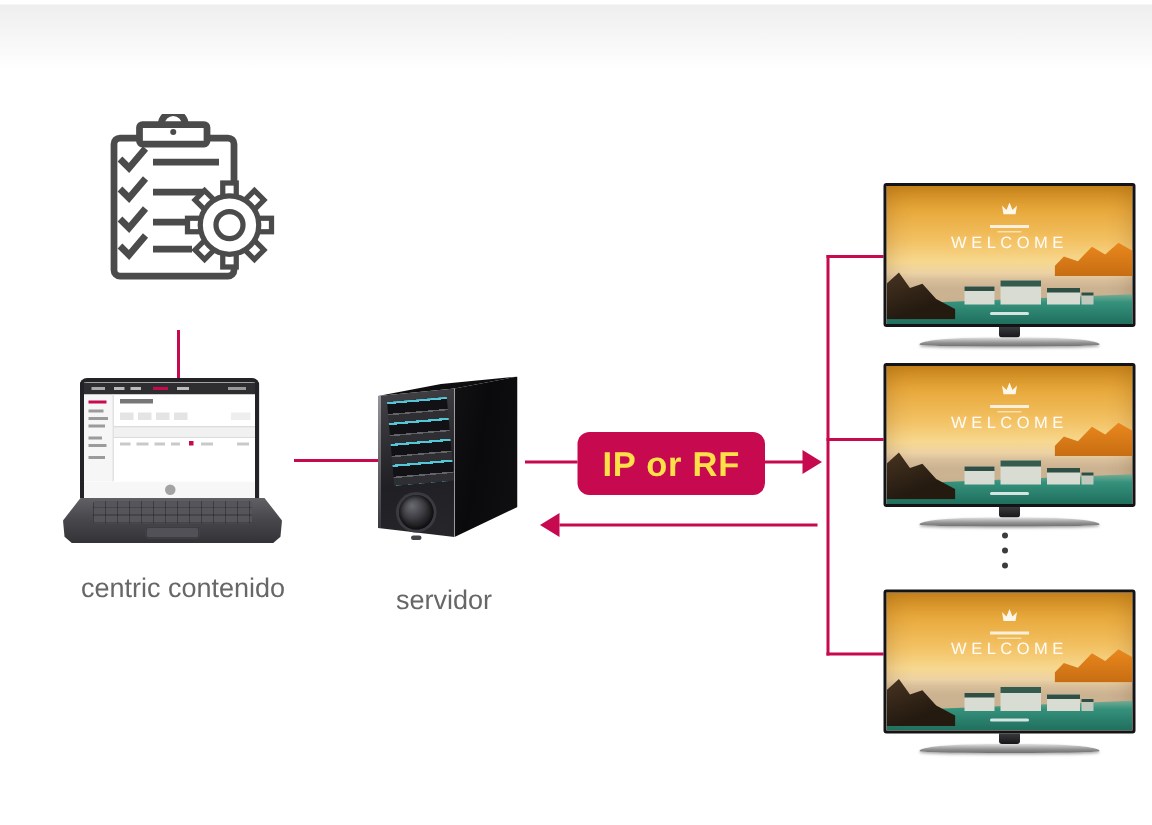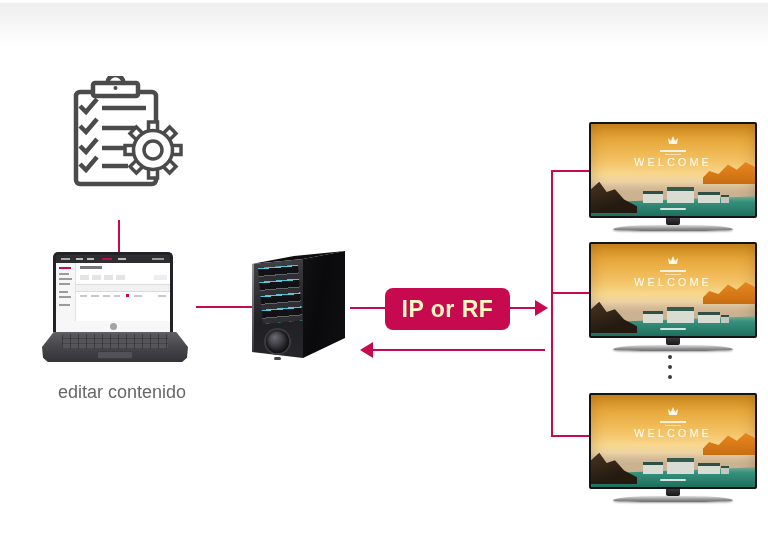--- a/index.html
+++ b/index.html
@@ -83,21 +83,21 @@
       transform:rotate(-5deg);transform-origin:left top;
       background:repeating-linear-gradient(180deg,
         #53c6d8 0 1.5px,#121216 1.5px 8px,#63636a 8px 9px,#2e2e33 9px 14px);}
   .srv-knob{position:absolute;left:16px;top:84px;width:23px;height:23px;border-radius:50%;
       background:radial-gradient(circle at 38% 32%,#6a6a72,#2a2a2e 55%,#0b0b0d 100%);
       box-shadow:0 0 0 2px #3a3a40, inset 0 0 4px #000;}
   .srv-btn{position:absolute;left:24px;top:111px;width:7px;height:3px;background:#44444a;border-radius:2px;}
   
   #badge{position:absolute;left:385px;top:288px;width:125px;height:42px;background:#c70a50;
       border-radius:8px;display:flex;align-items:center;justify-content:center;
-      color:#fef9c3;font-size:23px;font-weight:bold;letter-spacing:.5px;}
+      color:#fde047;font-size:23px;font-weight:bold;letter-spacing:.5px;}
   
   #tv-column{position:absolute;left:589px;top:122px;width:168px;height:400px;}
   .tv{position:absolute;left:0;width:168px;}
   .tv-screen{position:relative;width:164px;height:92px;border:2px solid #141417;border-radius:2px;
       overflow:hidden;background:linear-gradient(180deg,#d28d1e 0%,#e8a93c 18%,#f3c264 40%,
       #f7d88f 55%,#ecd2a4 63%,#d9bf9a 68%,#cbb291 74%);
       box-shadow:inset 0 0 16px rgba(90,40,0,.25);}
   .tv-cliff{position:absolute;right:0;top:34px;width:52px;height:26px;
       background:linear-gradient(180deg,#ef8c1f,#c76d12);
       clip-path:polygon(0 75%,12% 50%,30% 62%,48% 25%,65% 45%,82% 15%,100% 35%,100% 100%,0 100%);}
@@ -186,35 +186,36 @@
         <div class="lg-dot"></div>
       </div>
     </div>
     <div class="lap-base">
       <div class="lap-kbd"></div>
       <div class="lap-pad"></div>
     </div>
   </div>
 
   <div class="caption" style="left:12px;top:382px;width:220px;">
-    <div>editar contenido</div>
+    <div>centric contenido</div>
   </div>
 
   <div class="line" style="left:196px;top:306px;width:58px;height:2px;"></div>
 
   <div id="server">
     <div class="srv-face srv-top"></div>
     <div class="srv-face srv-side"></div>
     <div class="srv-face srv-front"></div>
     <div class="srv-edge"></div>
     <div class="srv-bays"></div>
     <div class="srv-knob"></div>
     <div class="srv-btn"></div>
   </div>
 
+  <div class="caption" style="left:246px;top:390px;width:100px;">servidor</div>
 
   <div class="line" style="left:350px;top:307px;width:35px;height:2px;"></div>
 
   <div id="badge">
     <span>IP or RF</span>
   </div>
 
   <div class="line" style="left:510px;top:307px;width:26px;height:2px;"></div>
   <div class="arr-right" style="left:535px;top:300px;"></div>
 

